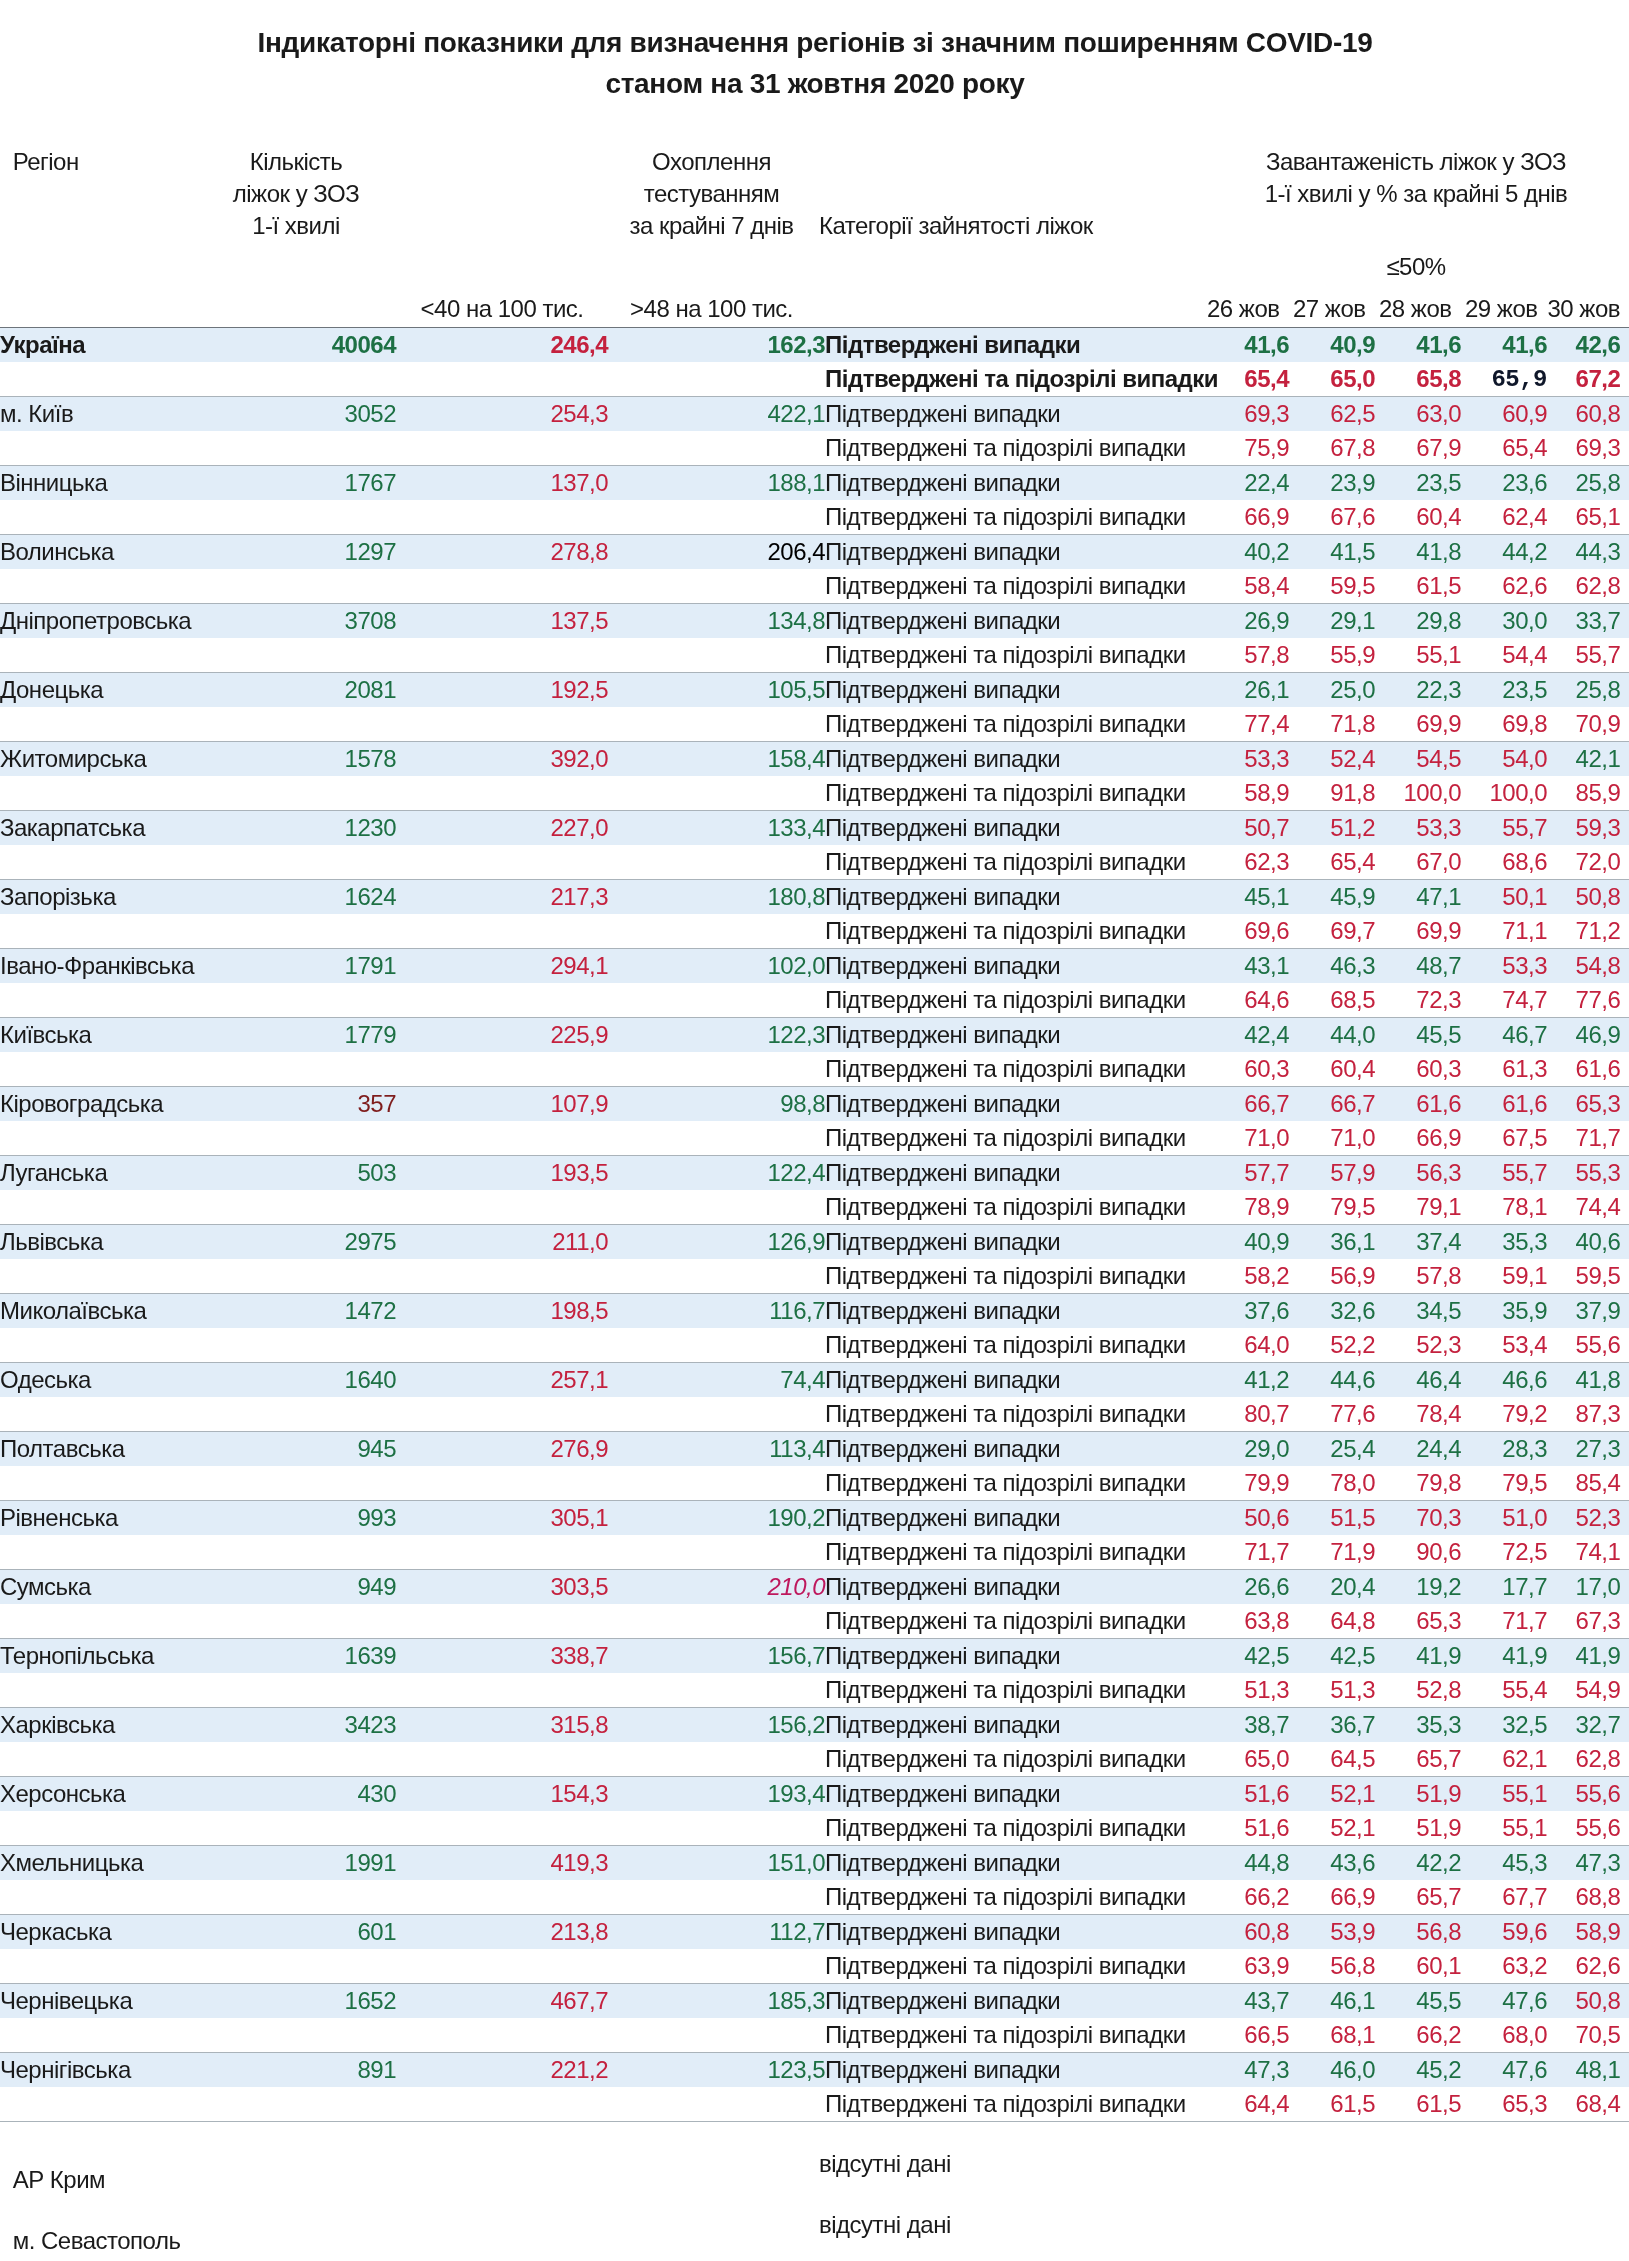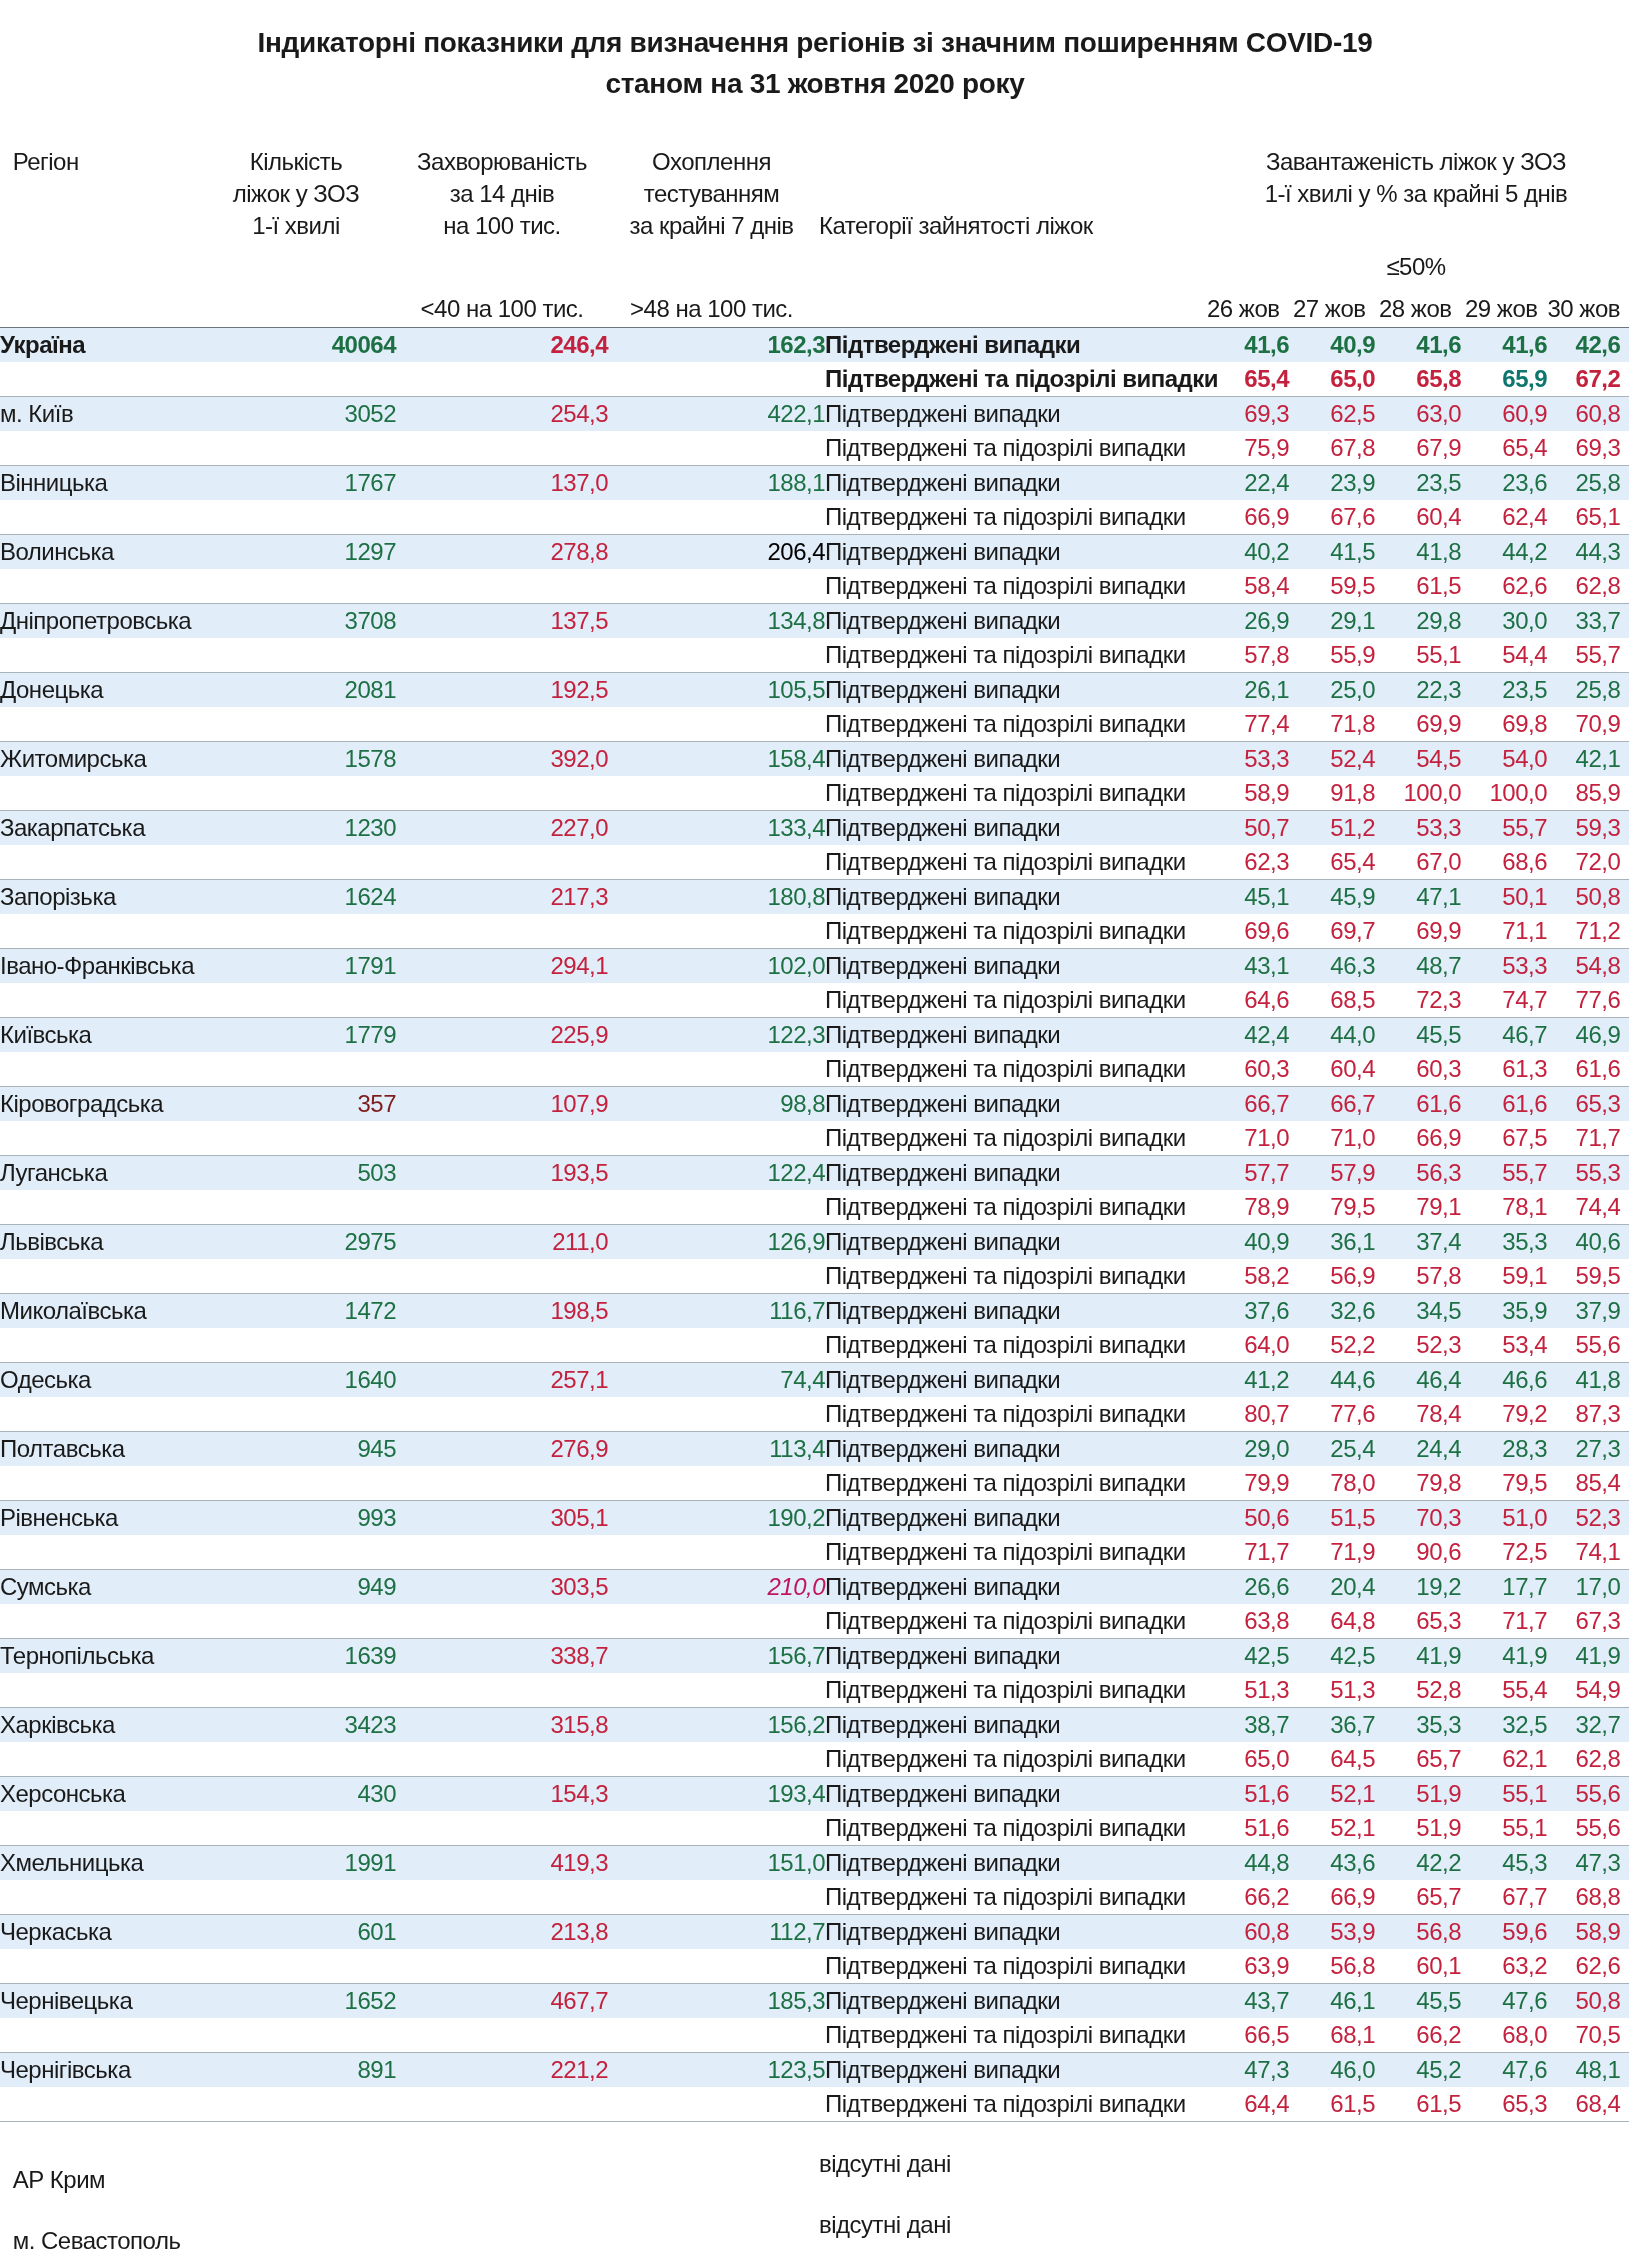--- a/index.html
+++ b/index.html
@@ -60,25 +60,20 @@
   </div>
 
   <div class="hdr hdr-region">Регіон</div>
 
   <div class="hdr hdr-beds">
     <div>Кількість</div>
     <div>ліжок у ЗОЗ</div>
     <div>1-ї хвилі</div>
   </div>
 
-  <div class="hdr hdr-inc">
-    <div>Захворюваність</div>
-    <div>за 14 днів</div>
-    <div>на 100 тис.</div>
-  </div>
 
   <div class="hdr hdr-test">
     <div>Охоплення</div>
     <div>тестуванням</div>
     <div>за крайні 7 днів</div>
   </div>
 
   <div class="hdr hdr-cat">Категорії зайнятості ліжок</div>
 
   <div class="hdr hdr-load">
@@ -126,21 +121,21 @@
         </tr>
         <tr class="r2 bold">
           <td class="c-region"></td>
           <td class="c-beds"></td>
           <td class="c-inc"></td>
           <td class="c-test"></td>
           <td class="c-cat">Підтверджені та підозрілі випадки</td>
           <td class="c-val" style="color: rgb(196, 33, 62);">65,4</td>
           <td class="c-val" style="color: rgb(196, 33, 62);">65,0</td>
           <td class="c-val" style="color: rgb(196, 33, 62);">65,8</td>
-          <td class="c-val" style="color: #0f766e;">65,9</td>
+          <td class="c-val" style="color: #0f172a; font-family: Liberation Mono, monospace;">65,9</td>
           <td class="c-val last" style="color: rgb(196, 33, 62);">67,2</td>
         </tr>
         <tr class="r1">
           <td class="c-region">м. Київ</td>
           <td class="c-beds" style="color: rgb(29, 112, 68);">3052</td>
           <td class="c-inc" style="color: rgb(196, 33, 62);">254,3</td>
           <td class="c-test" style="color: rgb(29, 112, 68);">422,1</td>
           <td class="c-cat">Підтверджені випадки</td>
           <td class="c-val" style="color: rgb(196, 33, 62);">69,3</td>
           <td class="c-val" style="color: rgb(196, 33, 62);">62,5</td>

